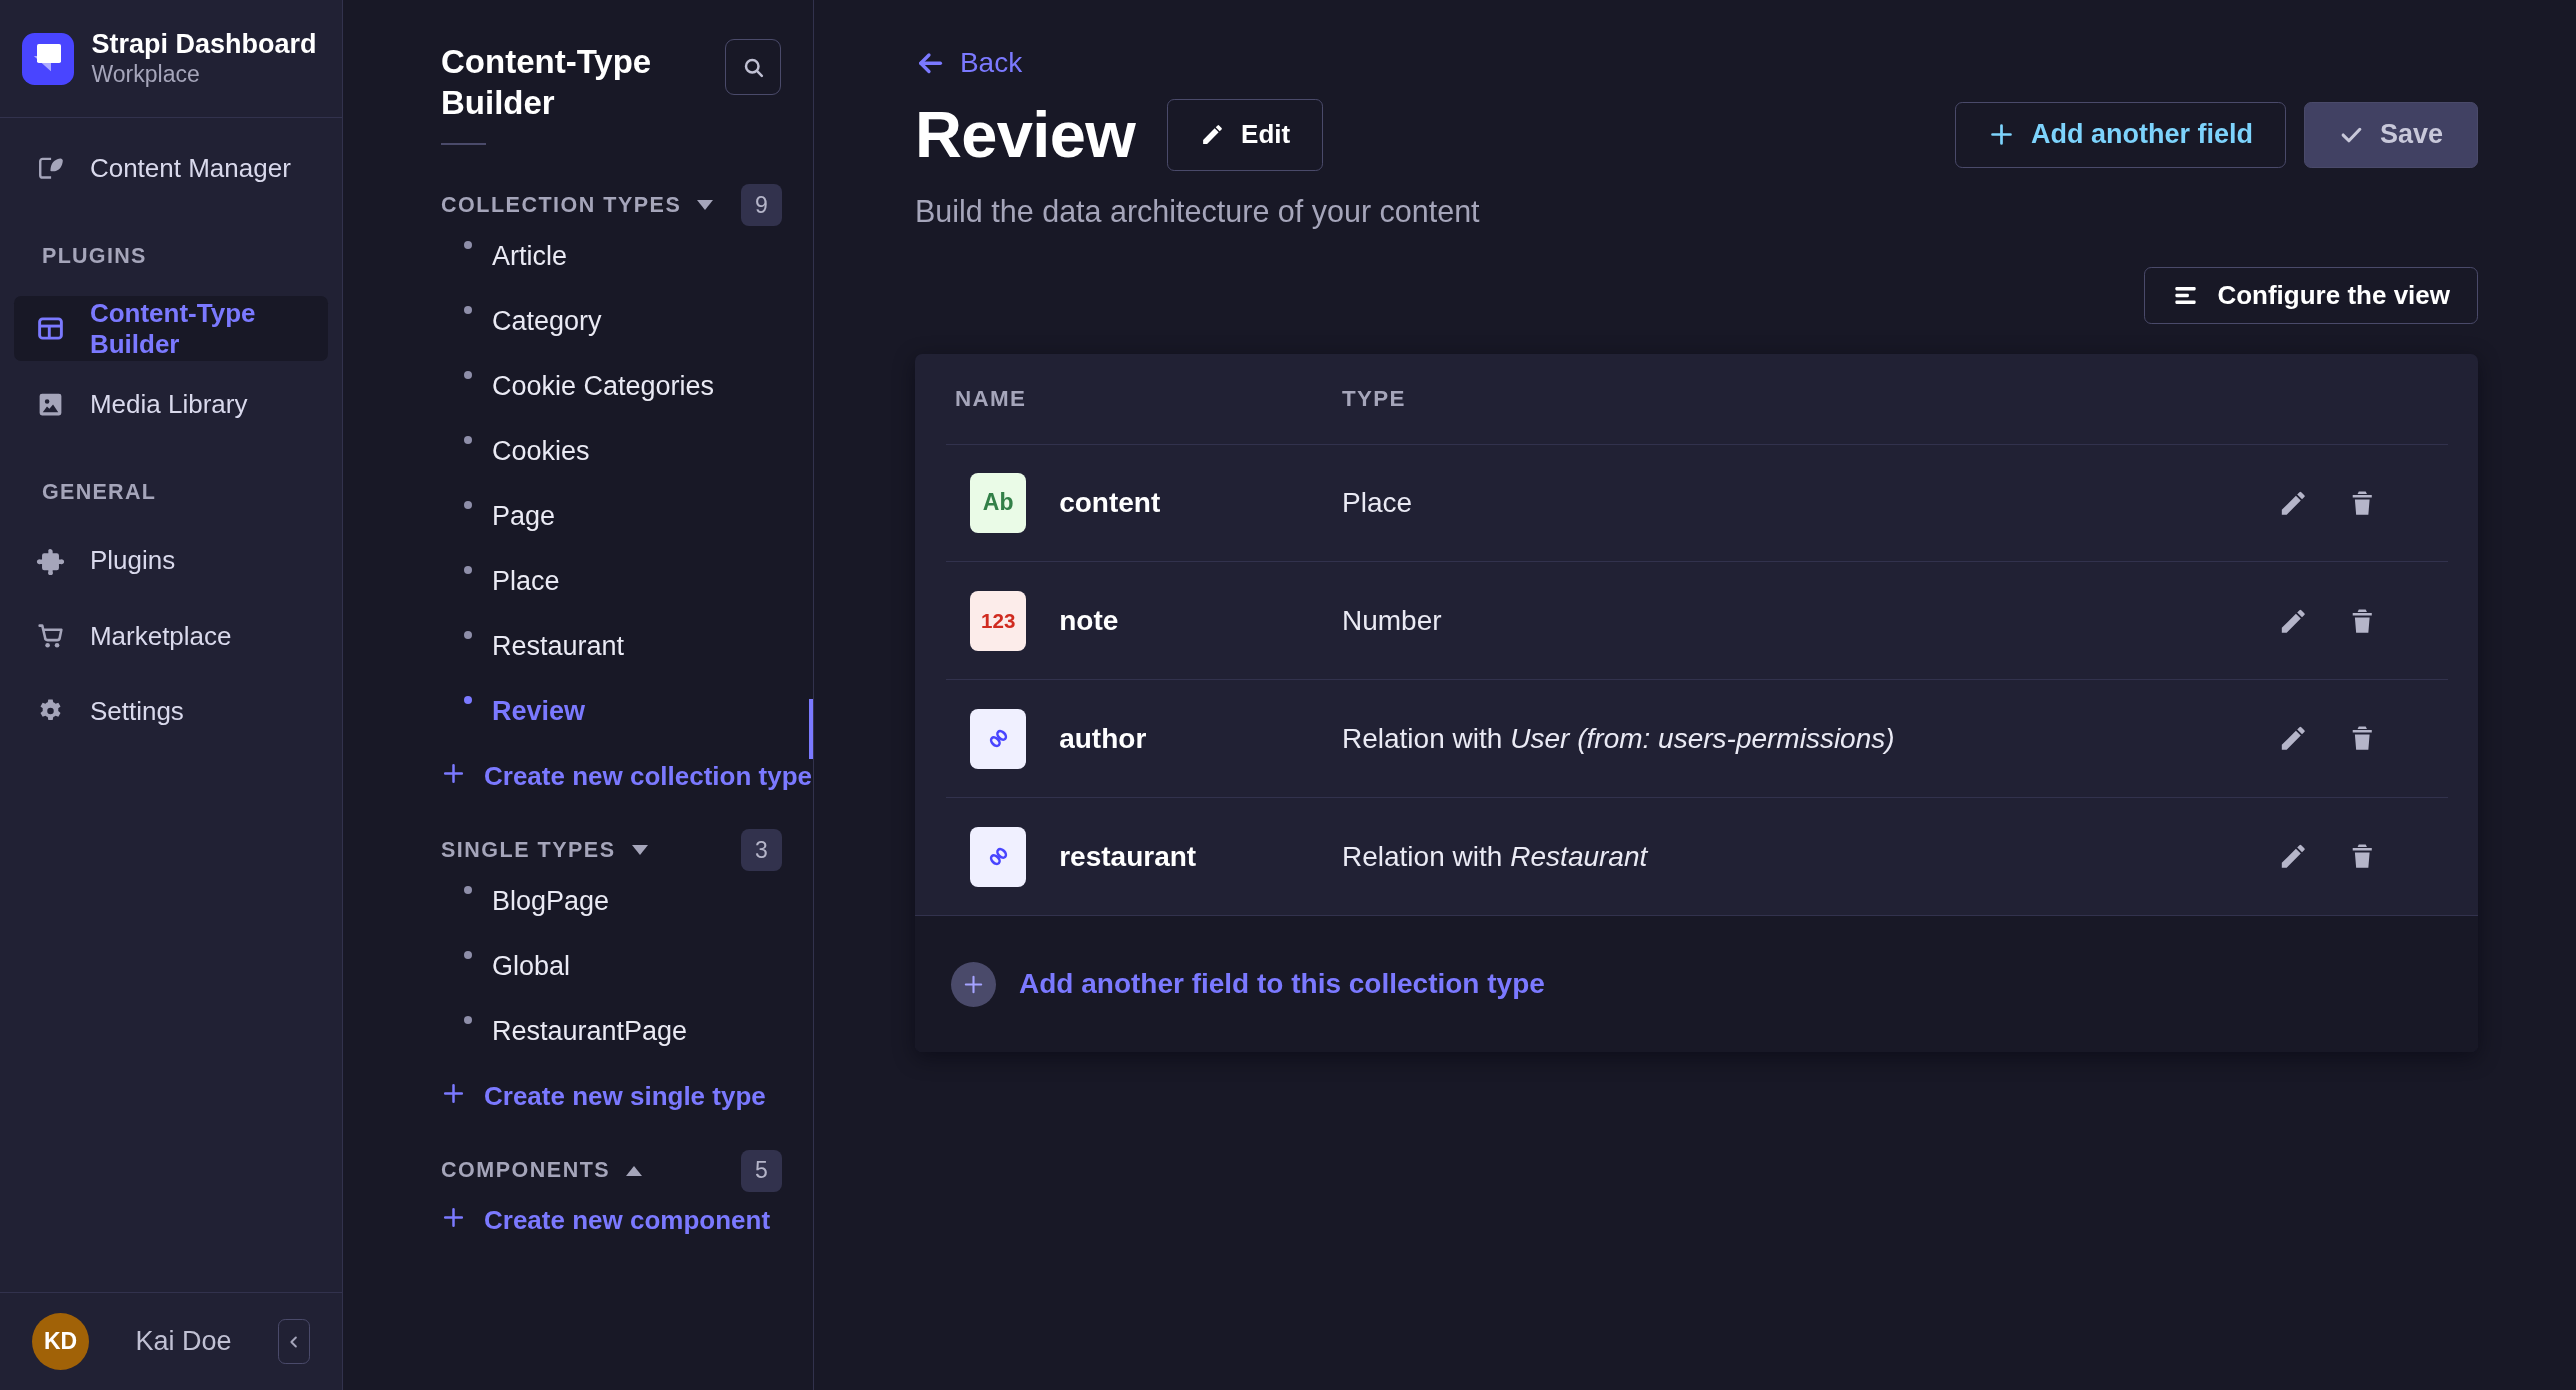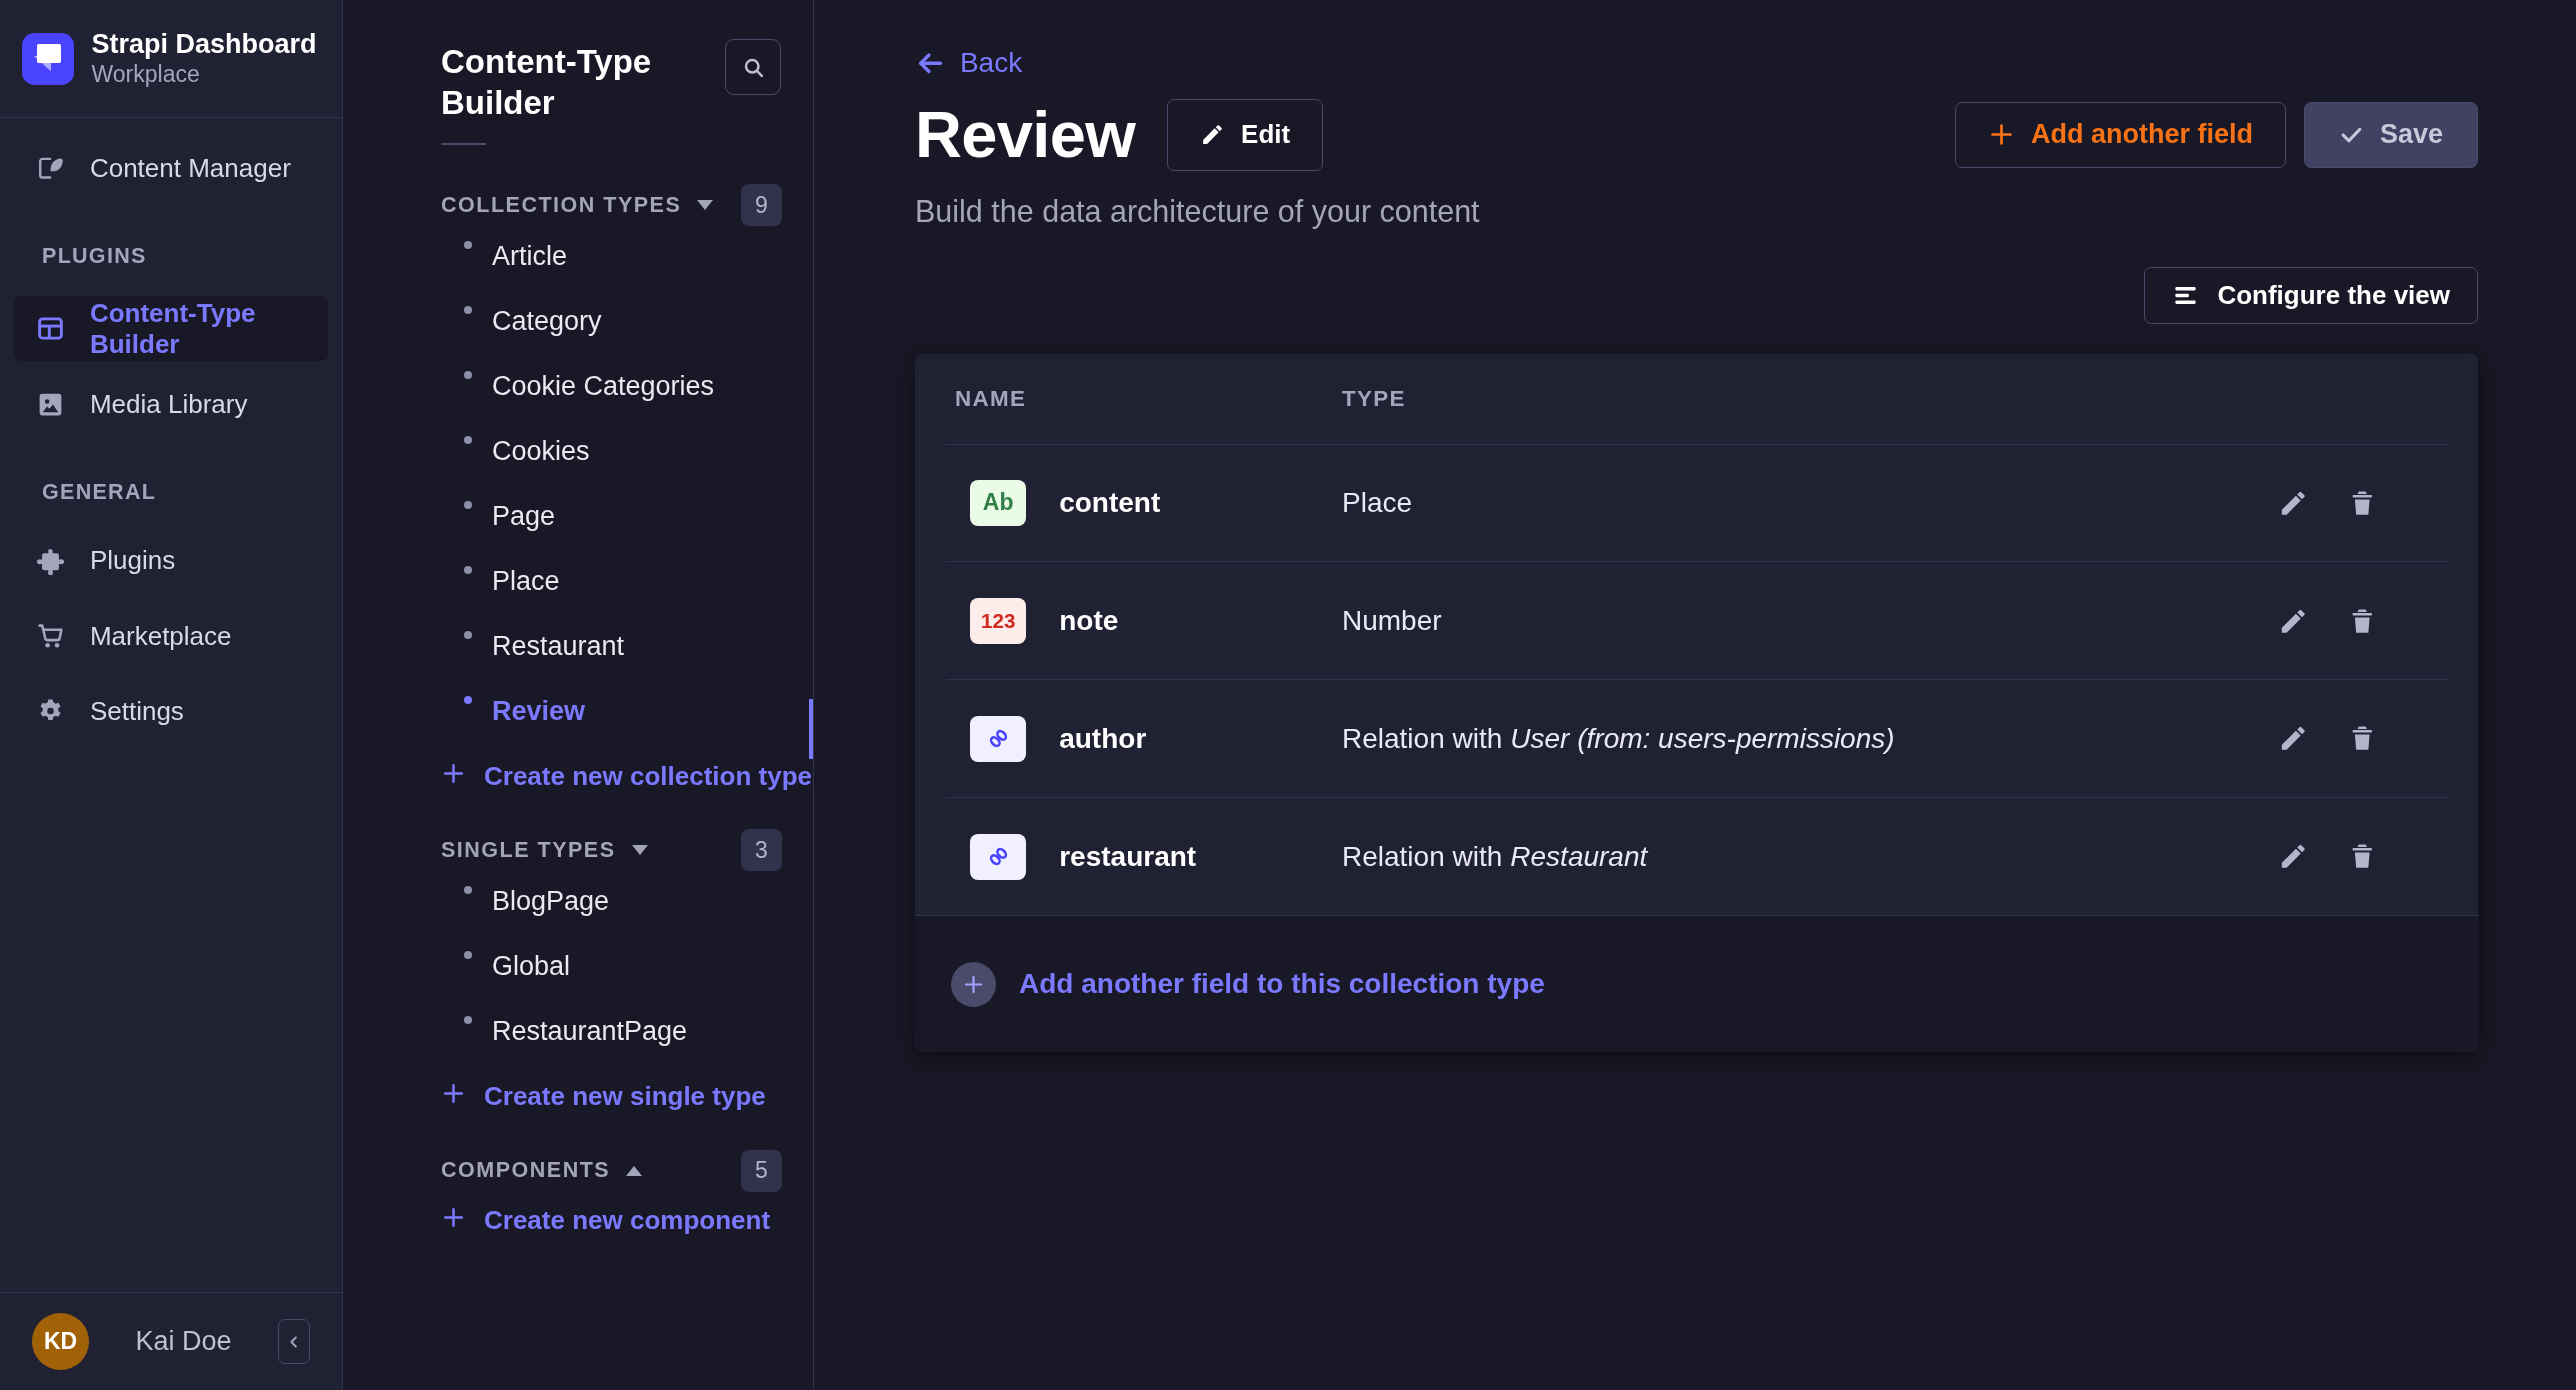--- a/index.html
+++ b/index.html
@@ -61,40 +61,40 @@
   .content { position:absolute; left:815px; top:0; right:0; bottom:0; padding:0 98px 0 100px; }
   .back-row { margin-top:47px; display:flex; align-items:center; gap:14.4px; color:#7b79ff; font-size:28px; cursor:pointer; width:max-content; }
   .back-row .bicon { width:30.5px; height:30.5px; }
 
   .title-row { margin-top:18px; display:flex; align-items:center; }
   .page-title { font-size:65px; font-weight:700; color:#ffffff; letter-spacing:-.01em; }
   .btn { display:flex; align-items:center; justify-content:center; gap:16px; border-radius:7.2px; cursor:pointer; font-weight:700; }
   .edit-btn { margin-left:32px; height:72px; padding:0 32px; border:0.9px solid #4a4a6a; background:transparent; color:#ffffff; font-size:26px; }
   .edit-btn .i { width:25px; height:25px; }
   .spacer { flex:1; }
-  .addfield-btn { height:66px; padding:0 32px; border:0.9px solid #4a4a6a; background:transparent; color:#f97316; font-size:27px; }
+  .addfield-btn { height:66px; padding:0 32px; border:0.9px solid #4a4a6a; background:transparent; color:#7dd3fc; font-size:27px; }
   .addfield-btn .i { width:27px; height:27px; }
   .save-btn { margin-left:18px; height:66px; padding:0 34px; border:0.9px solid #4a4a6a; background:#414163; color:#c8c8da; font-size:27px; }
   .save-btn .i { width:25px; height:25px; }
 
   .subtitle { margin-top:21.5px; color:#a5a5ba; font-size:30.5px; }
 
   .configure-row { margin-top:38px; display:flex; justify-content:flex-end; }
   .configure-btn { height:57px; padding:0 27px; border:0.9px solid #4a4a6a; background:transparent; color:#ffffff; font-size:26px; gap:18px; }
   .configure-btn .i { width:27px; height:27px; }
 
   
   .card { margin-top:30px; background:#212134; border-radius:7.2px; box-shadow:0 5.4px 21.5px rgba(3,3,10,.45); }
   .thead { height:90px; display:flex; align-items:center; padding:0 40px; }
   .th { color:#a5a5ba; font-size:22.4px; font-weight:700; letter-spacing:.06em; }
   .col-name { width:387px; }
   .row-rule { height:0.9px; background:#32324d; margin:0 30.5px; }
   .trow { height:117px; display:flex; align-items:center; padding:0 40px; }
   .name-cell { width:387px; display:flex; align-items:center; }
-  .fbadge { margin-left:15.2px; width:56px; height:46px; border-radius:8px; display:flex; align-items:center; justify-content:center;
+  .fbadge { margin-left:15.2px; width:56px; height:60px; border-radius:8px; display:flex; align-items:center; justify-content:center;
             font-size:23px; font-weight:700; flex:0 0 auto; }
   .fbadge.kind-text    { background:#eafbe7; color:#328048; }
   .fbadge.kind-number  { background:#fcecea; color:#d02b20; font-size:20.6px; }
   .fbadge.kind-relation{ background:#f0f0ff; color:#4945ff; }
   .fbadge .i { width:27px; height:27px; }
   .fname { margin-left:33px; font-size:28px; font-weight:700; color:#ffffff; }
   .ftype { flex:1; display:flex; gap:8px; font-size:28px; color:#eaeaf4; }
   .ftype .it { font-style:italic; }
   .row-actions { display:flex; align-items:center; gap:38px; margin-right:61px; }
   .icon-btn { width:30.5px; height:30.5px; color:#b5b5c9; background:none; border:none; cursor:pointer; padding:0; }

